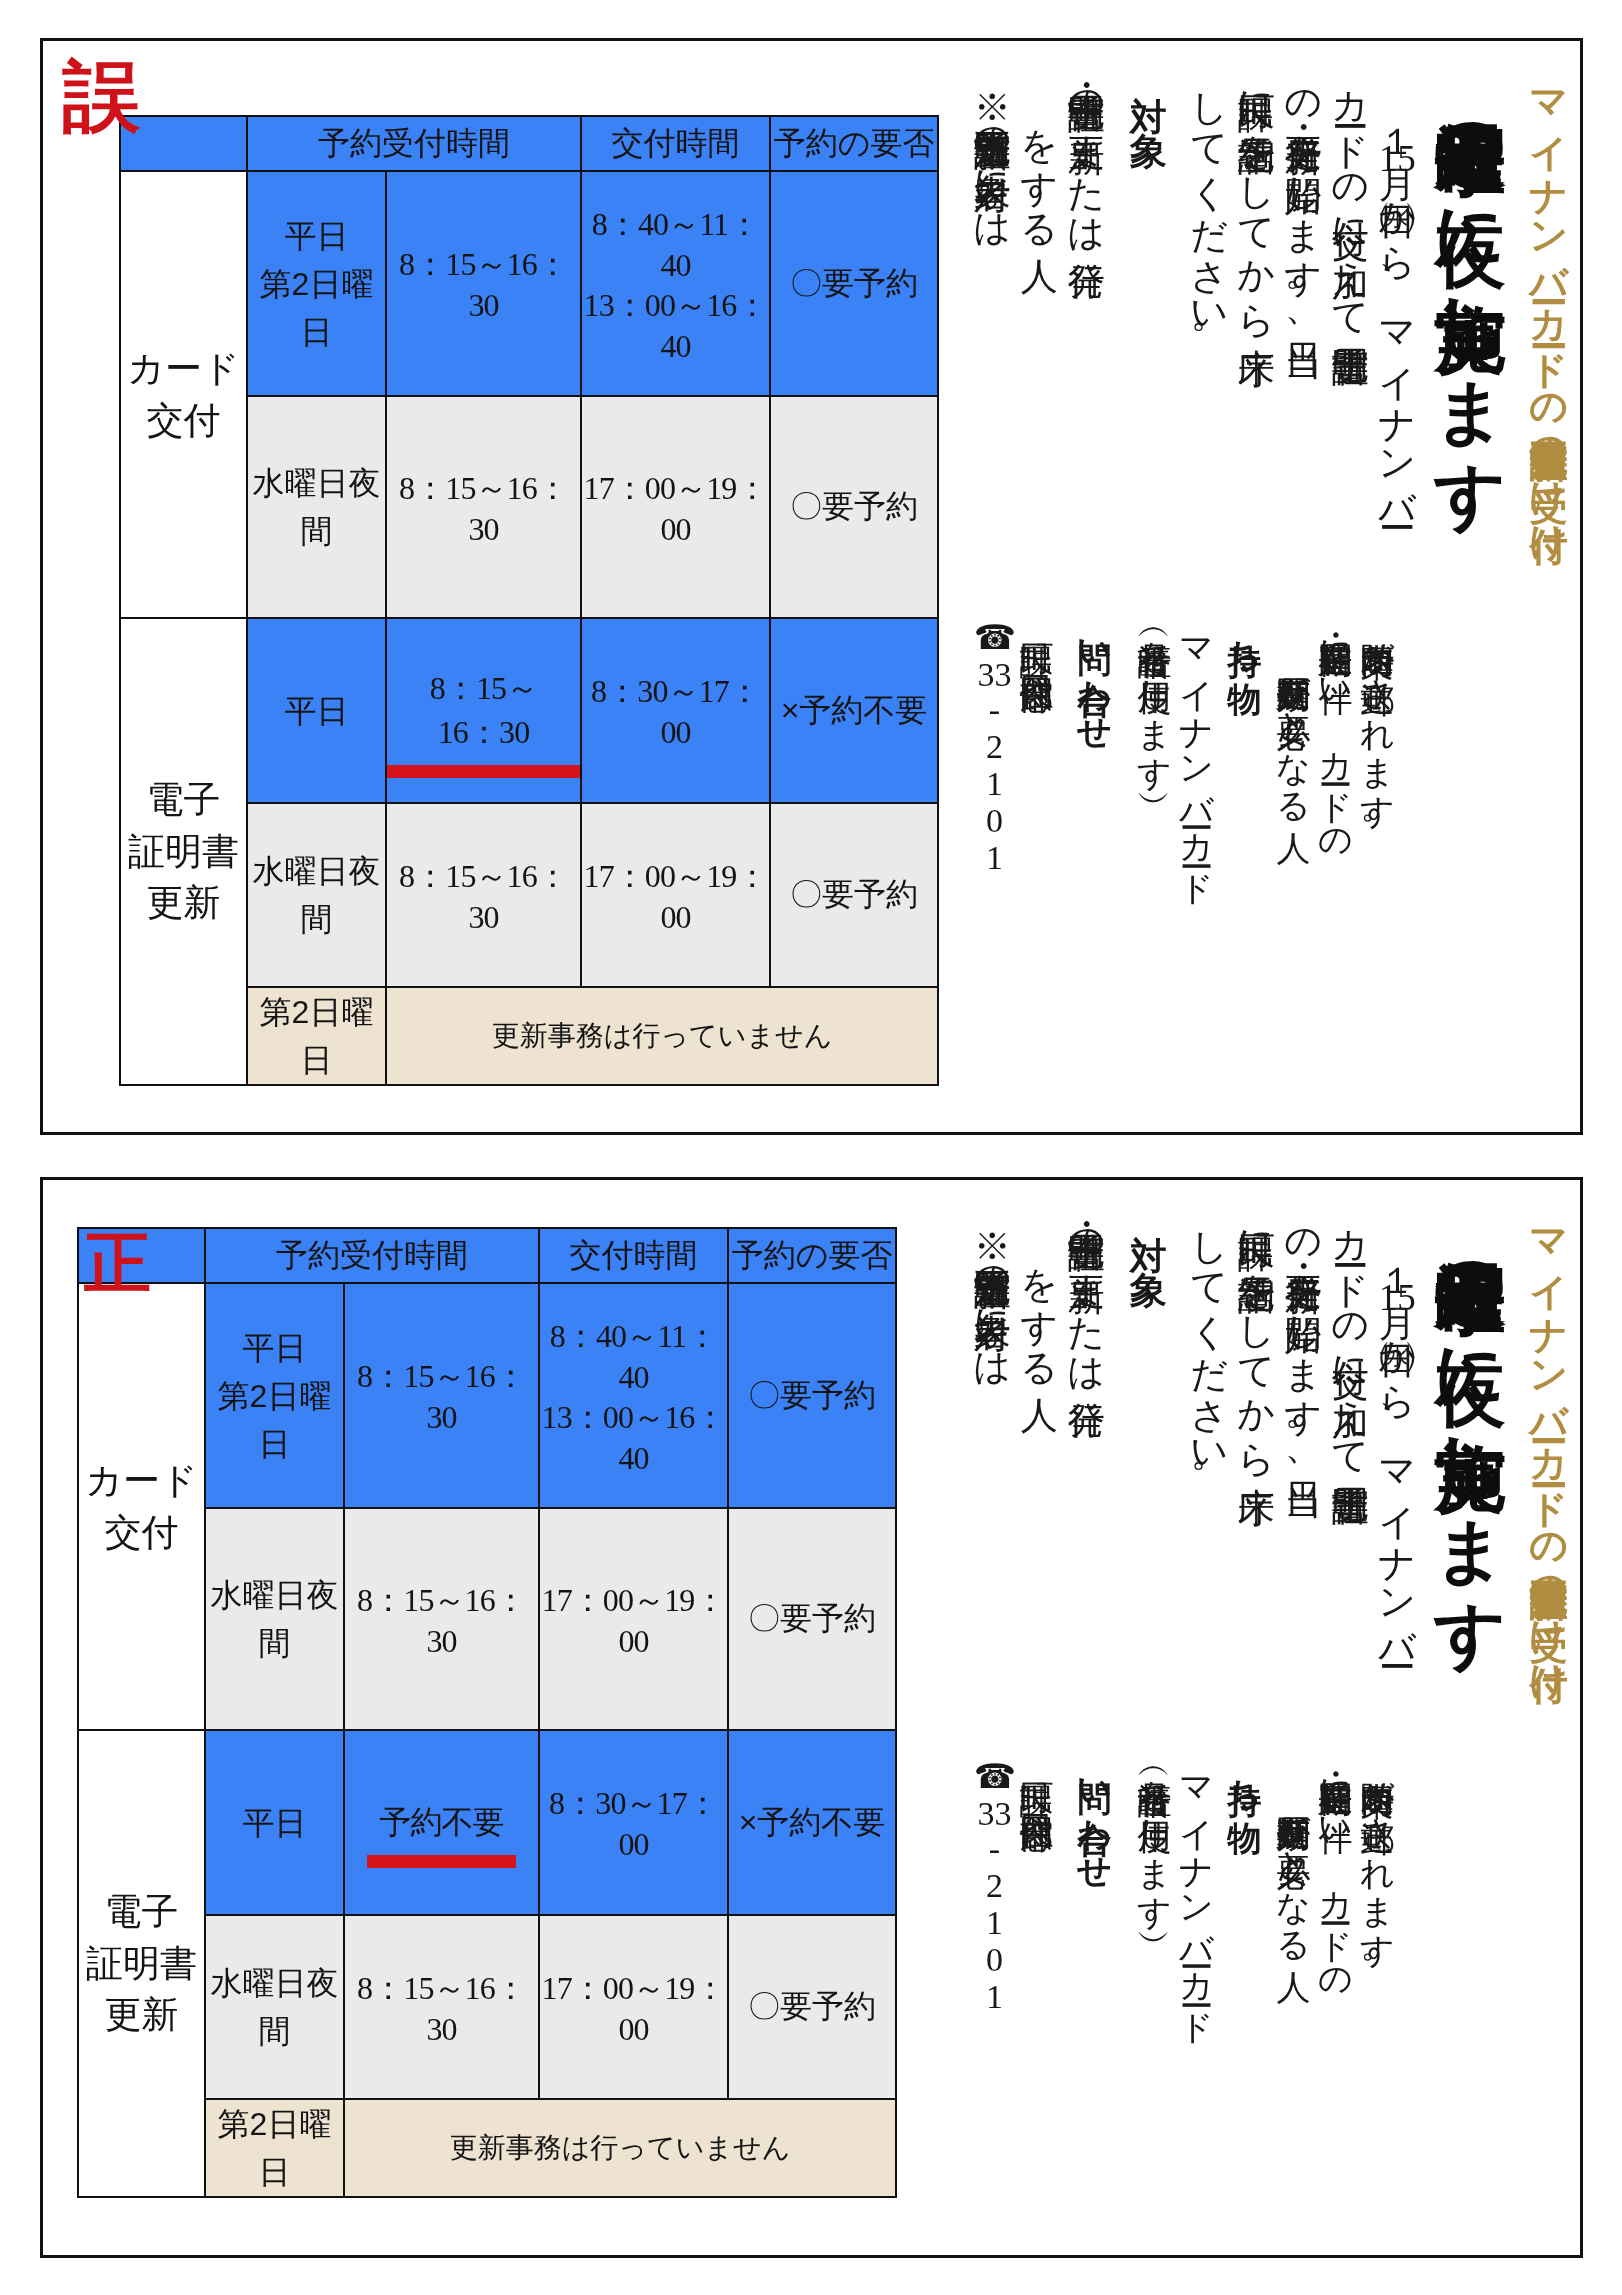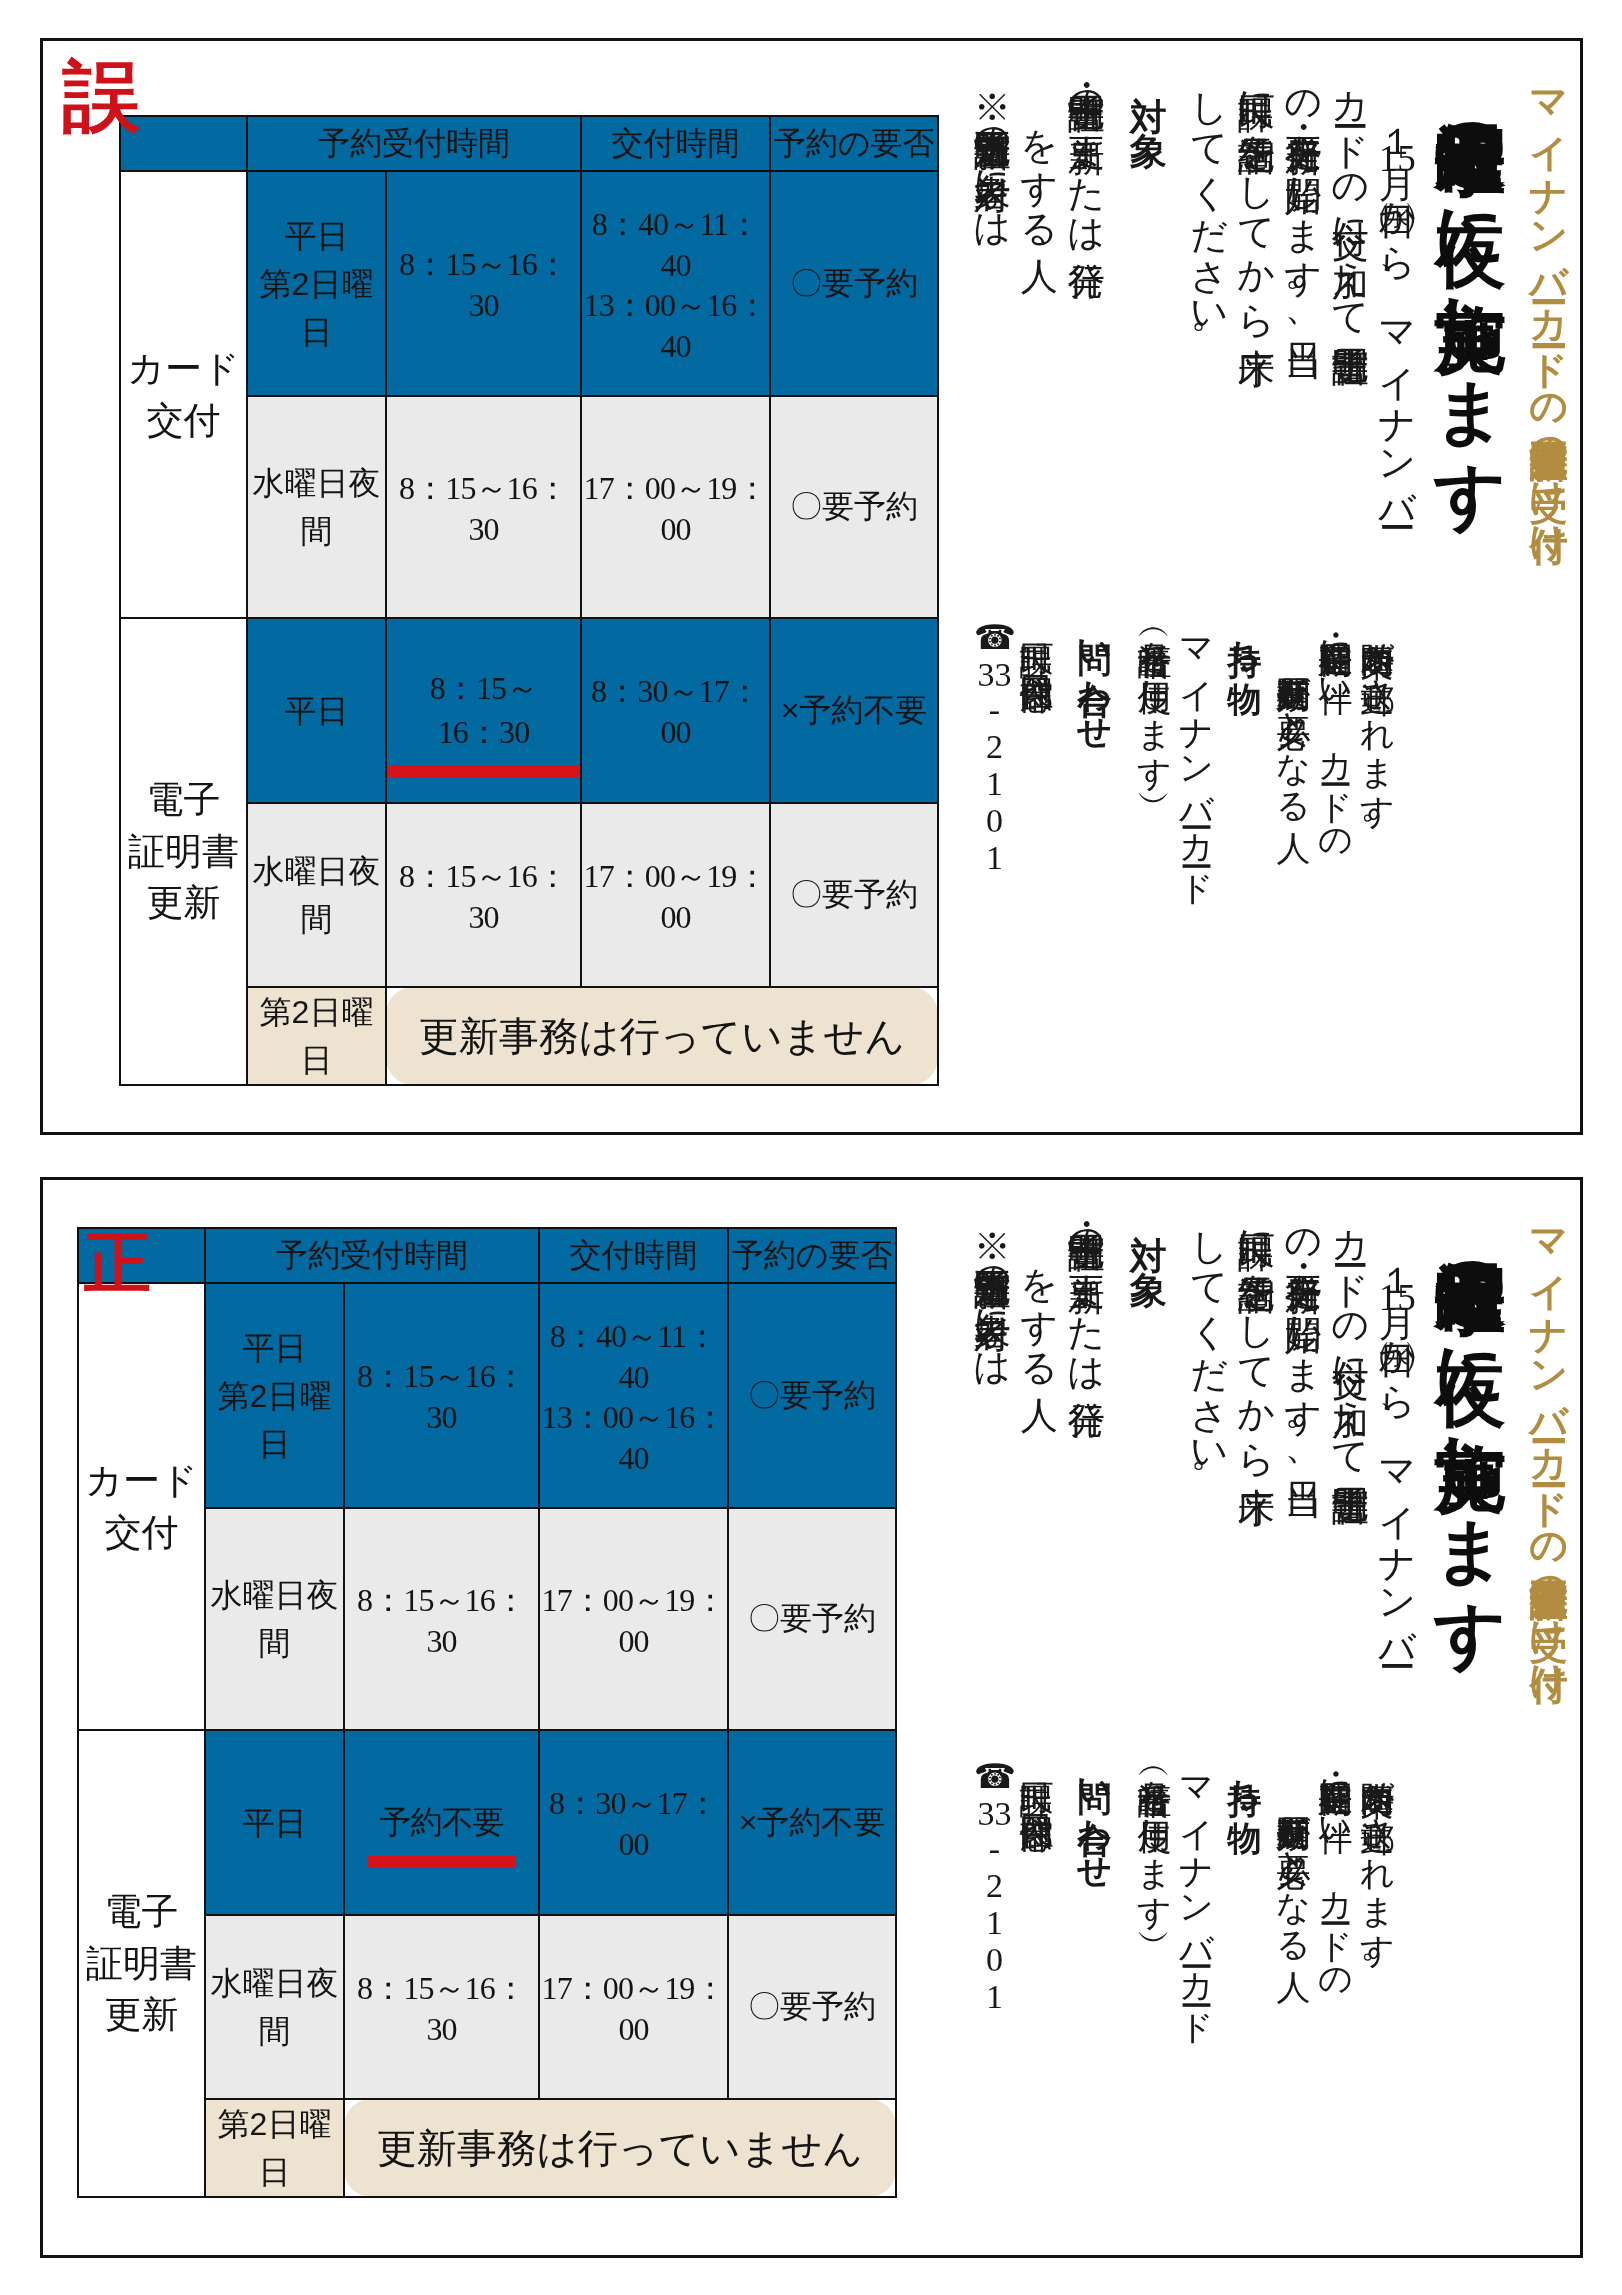--- a/index.html
+++ b/index.html
@@ -11,27 +11,27 @@
 
   .mark{position:absolute;z-index:6;line-height:1;font-weight:900;color:#cf1219;
         font-family:"Liberation Sans","DejaVu Sans",sans-serif;}
   #panel-wrong .mark{left:19.4px;top:16px;font-size:78px;}
   #panel-correct .mark{left:41px;top:49px;font-size:67px;}
 
   table.sched{position:absolute;border-collapse:collapse;table-layout:fixed;z-index:2;}
   #panel-wrong table.sched{left:76px;top:74px;}
   #panel-correct table.sched{left:34px;top:47px;}
   .sched td{border:2.6px solid #111;text-align:center;vertical-align:middle;padding:0;
-            white-space:pre-line;background:#0369a1;color:#141414;}
+            white-space:pre-line;background:#3b82f6;color:#141414;}
   .sched td.hdr{font-size:32px;}
   .sched td.glabel{font-size:37px;line-height:1.4;}
   .sched td.day{font-size:32px;line-height:1.5;}
   .sched td.time{font-size:32px;letter-spacing:-0.9px;font-family:Liberation Serif, serif;}
   .sched td.need{font-size:32px;}
-  .sched td.merged{font-size:40px;border-radius:27px;}
+  .sched td.merged{font-size:28px;}
   .sched tr.gray td{background:#eaeaea;}
   .sched tr.beige td{background:#ede3d0;}
   .sched tr td.glabel{background:#fff;margin-top:6px;}
   .ured{display:inline-block;border-bottom:13.2px solid #d6121b;padding:0 12.4px 10.6px;margin-bottom:-24px;}
 
   .vtext{position:absolute;writing-mode:vertical-rl;text-orientation:mixed;z-index:3;
          font-family:"Liberation Serif","DejaVu Serif",serif;color:#191919;}
   .zoneA{right:5.3px;top:25px;height:1015px;font-size:37px;line-height:47px;}
   .zoneB{right:182px;top:576px;height:512px;font-size:34px;line-height:42px;}
   .vgold{font-family:"Liberation Sans","DejaVu Sans",sans-serif;font-weight:bold;

